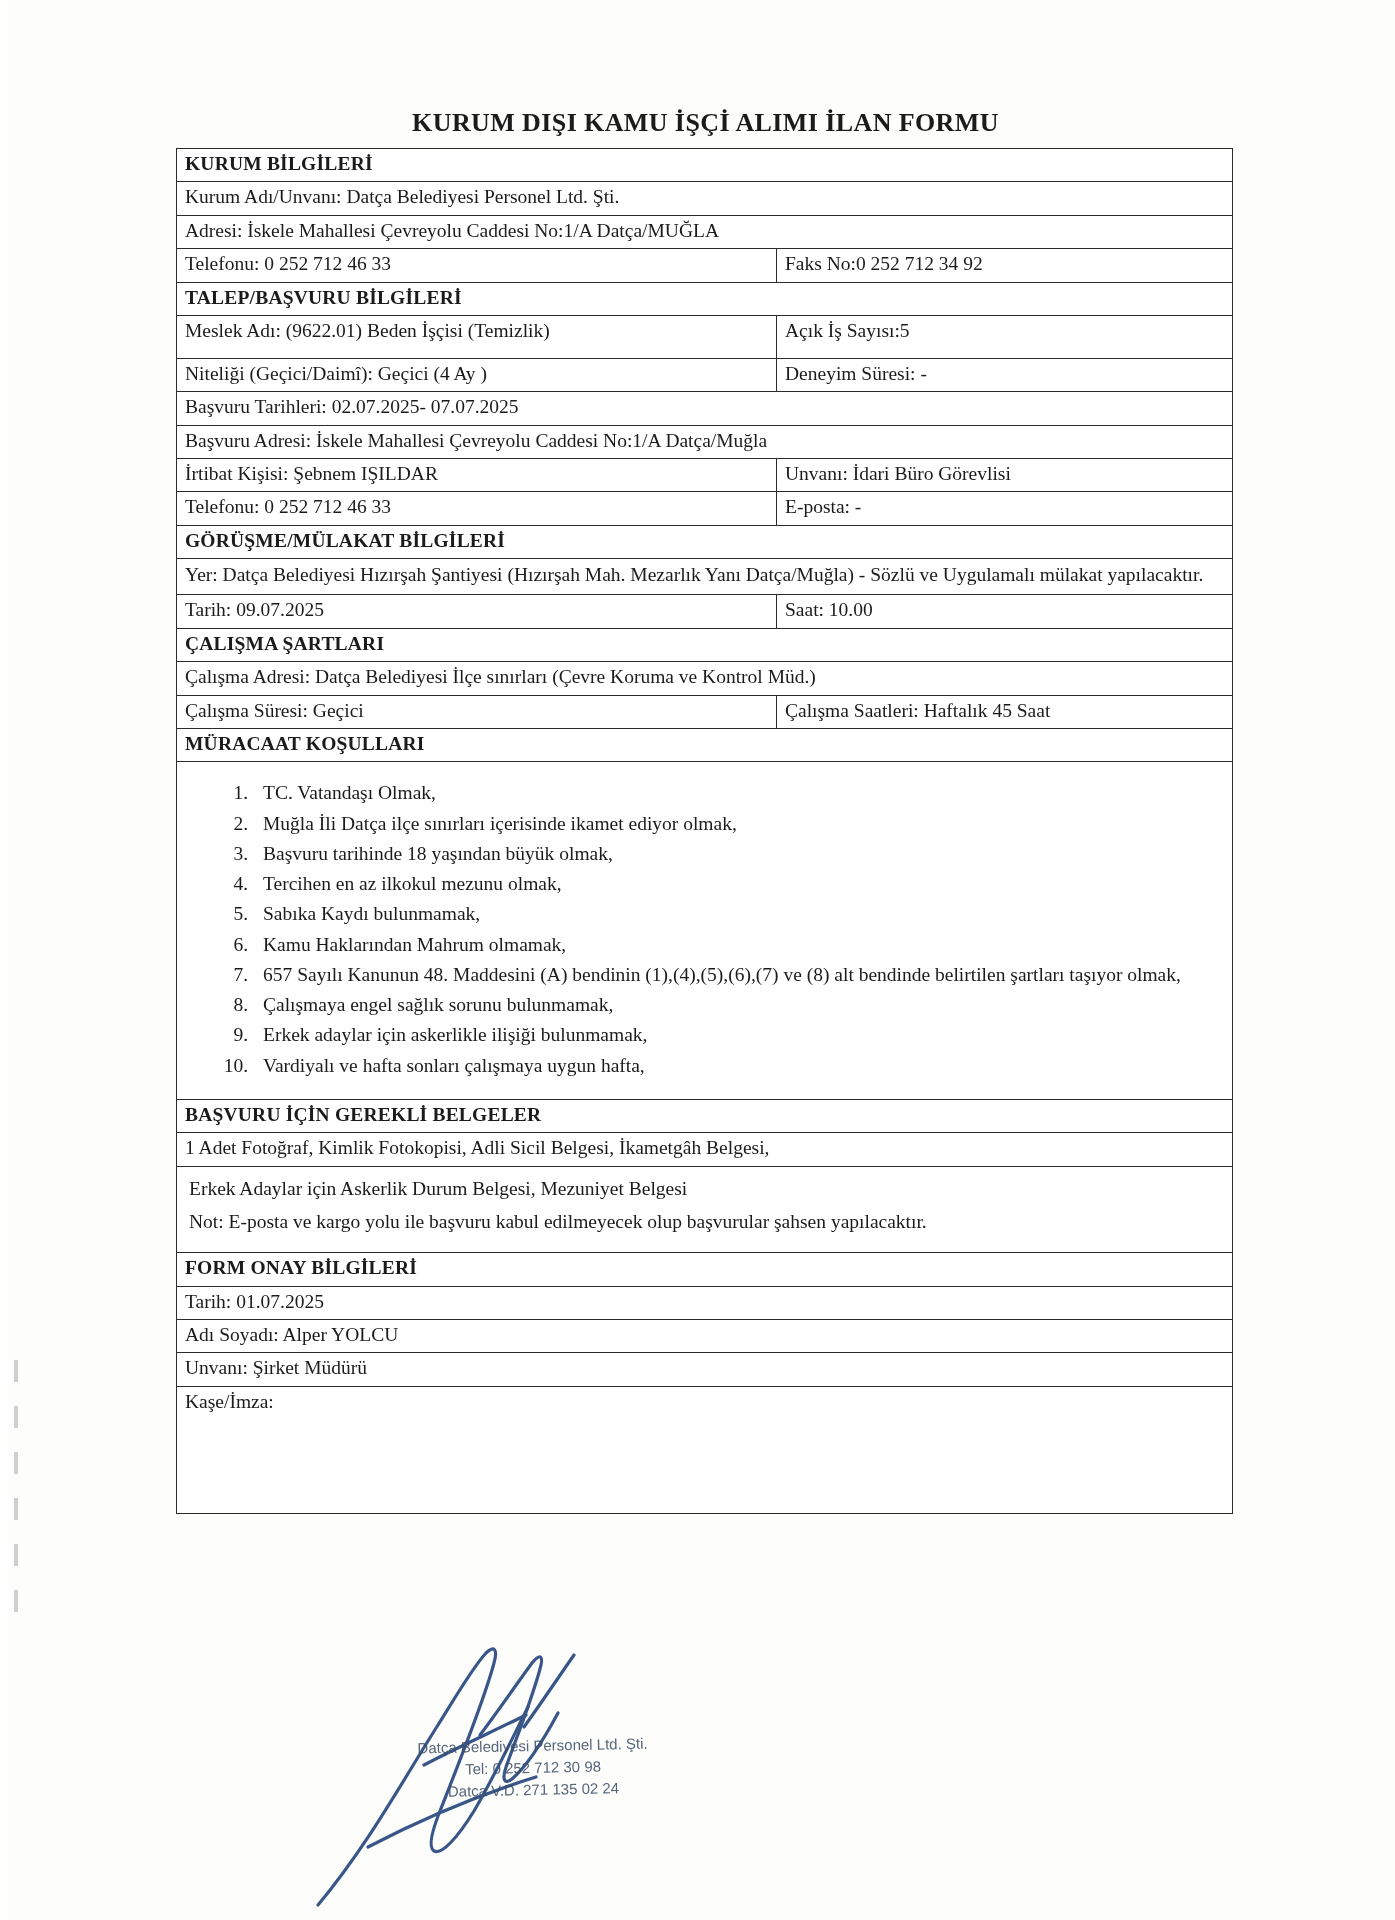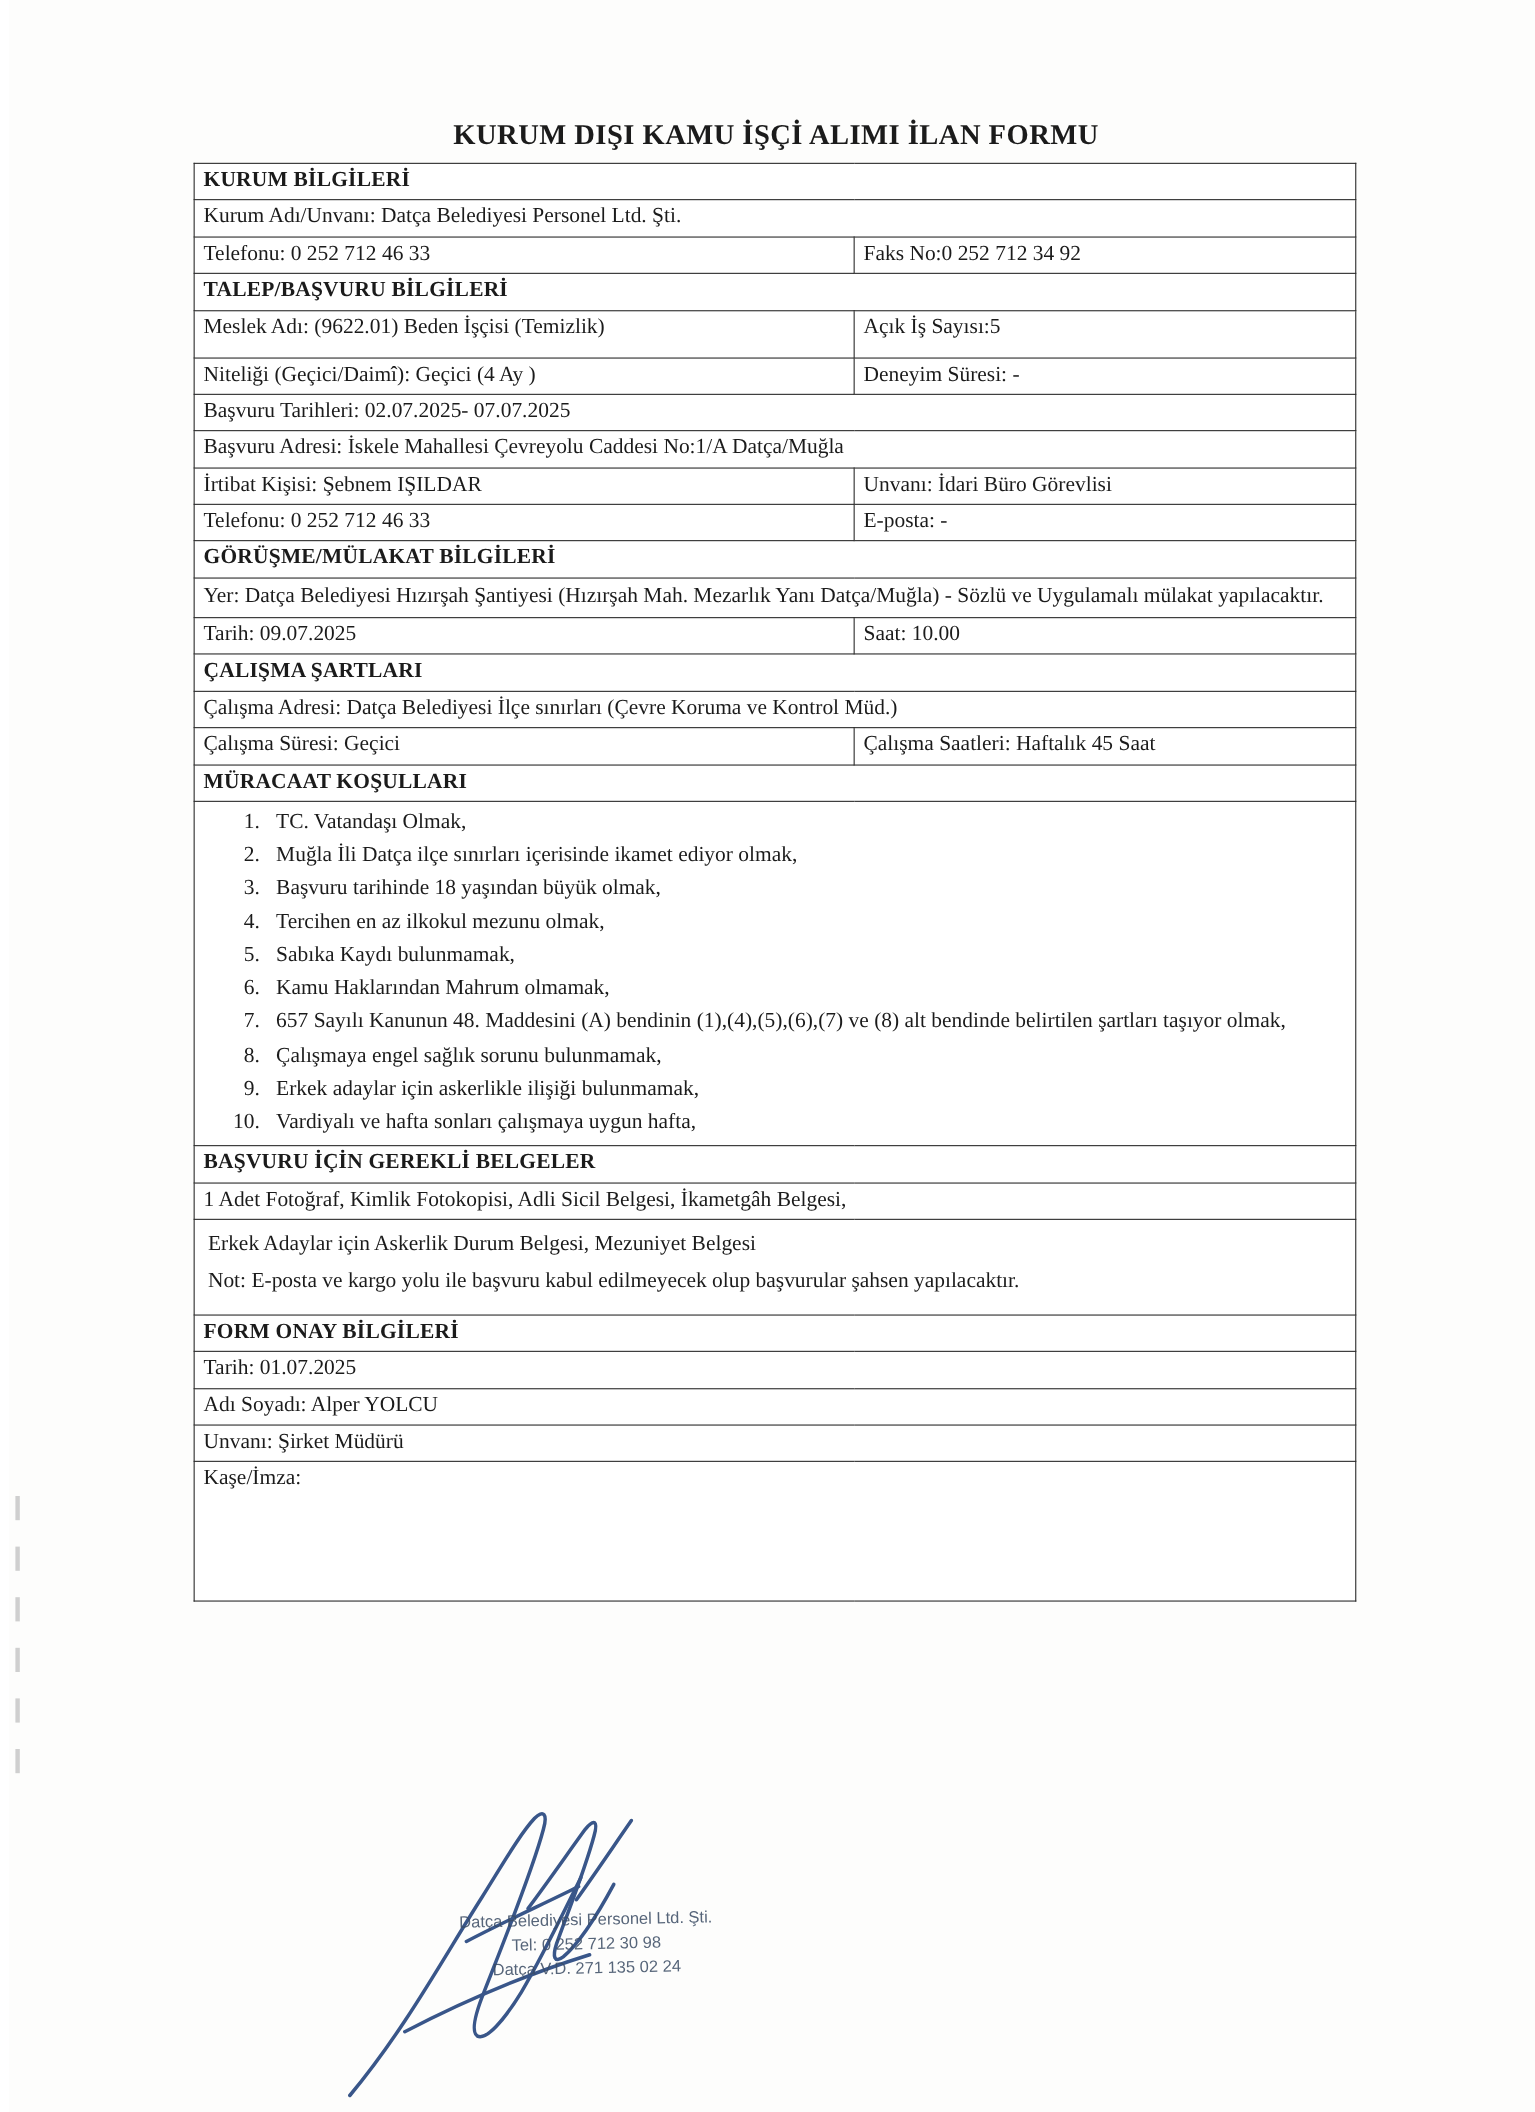--- a/index.html
+++ b/index.html
@@ -73,21 +73,21 @@
     padding: 7px 8px 8px 14px;
     letter-spacing: 0.2px;
   }
   td.pad-left {
     padding-left: 12px;
   }
   td.tall {
     height: 34px;
   }
   .cond-list {
-    margin: 0;
+    margin: 12px;
     padding: 4px 0 6px 64px;
     font-size: 19.5px;
     line-height: 1.5;
   }
   .cond-list li {
     padding-left: 10px;
     margin-bottom: 1px;
   }
   .cond-gap { margin-bottom: 16px; }
   .bold { font-weight: normal; }
@@ -138,20 +138,23 @@
       <col style="width:600px">
       <col style="width:456px">
     </colgroup>
 
     <tbody>
         <tr>
       <td class="section" colspan="2">KURUM BİLGİLERİ</td>
     </tr>
     <tr>
       <td class="pad-left" colspan="2">Kurum Adı/Unvanı: Datça Belediyesi Personel Ltd. Şti.</td>
+    </tr>
+    <tr>
+      <td class="pad-left" colspan="2">Adresi: İskele Mahallesi Çevreyolu Caddesi No:1/A Datça/MUĞLA</td>
     </tr>
     <tr>
       <td class="pad-left">Telefonu: 0 252 712 46 33</td>
       <td class="pad-left">Faks No:0 252 712 34 92</td>
     </tr>
 
     <tr>
       <td class="section" colspan="2">TALEP/BAŞVURU BİLGİLERİ</td>
     </tr>
     <tr>

